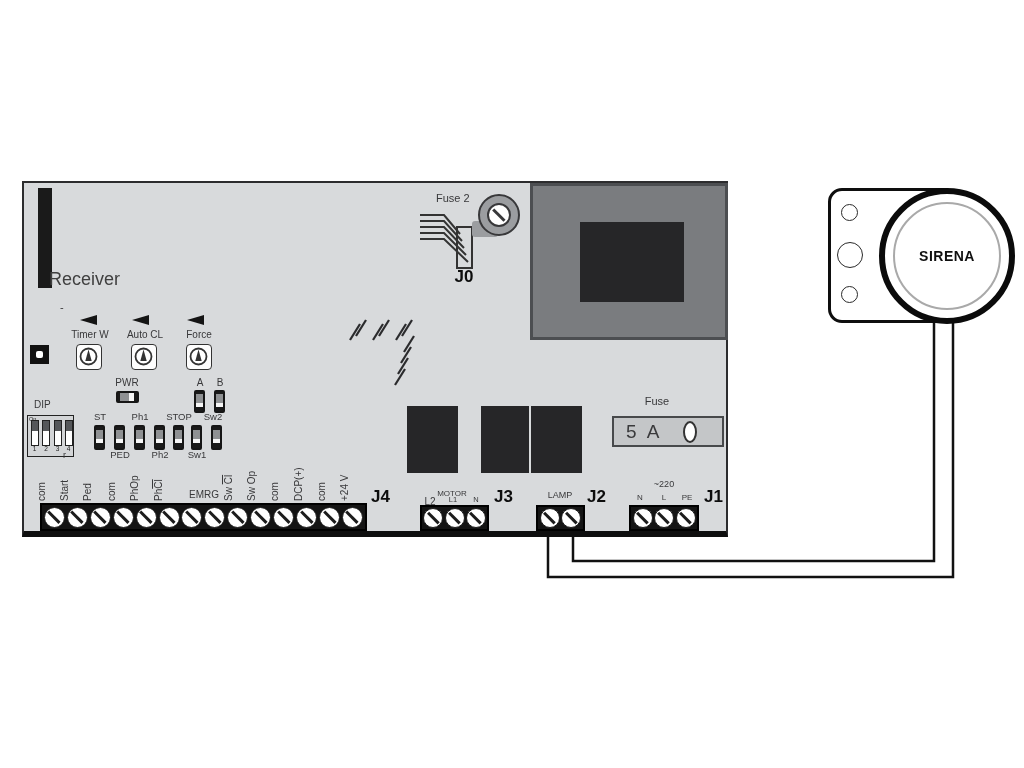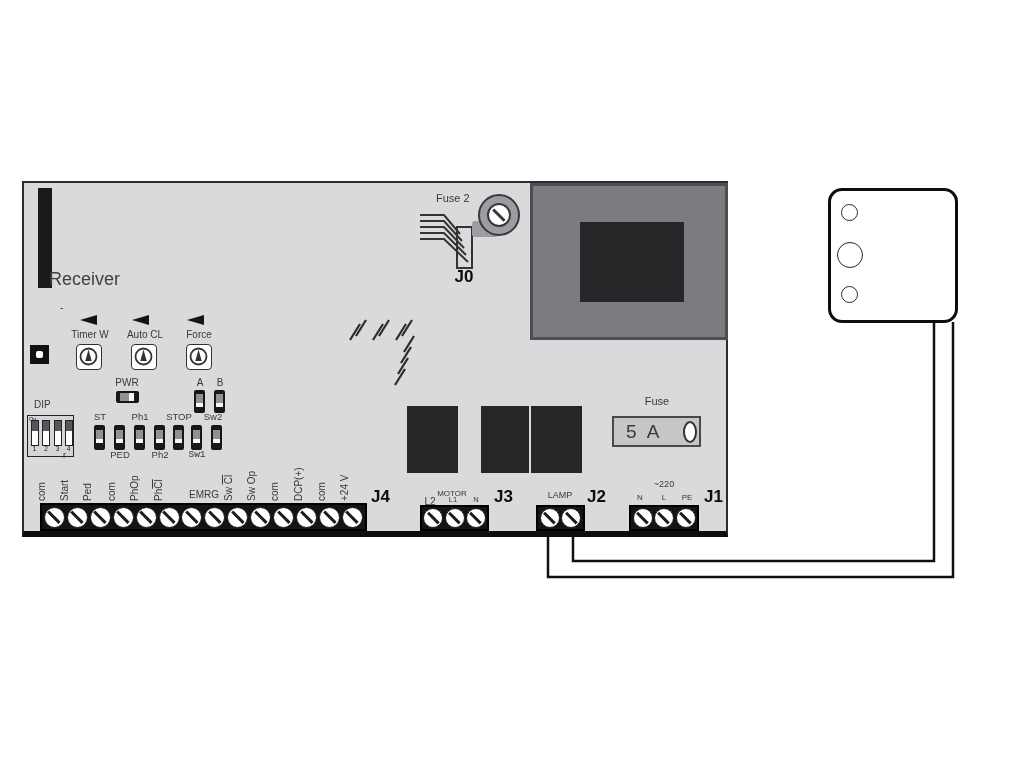--- a/index.html
+++ b/index.html
@@ -33,21 +33,21 @@
   .dipnum { position: absolute; top: 29px; font-size: 6.5px; color: #222; transform: translateX(-50%); }
   
   .strip { position: absolute; background: #141414; border: 2px solid #000; display: flex; align-items: center;
            justify-content: space-evenly; }
   .screw { width: 20px; height: 20px; border-radius: 50%; background: #fff; border: 1px solid #1c1c1c;
            position: relative; flex: 0 0 auto; }
   #j4-strip .screw { width: 21px; height: 21px; }
   .slot { position: absolute; left: 8%; top: 50%; width: 84%; height: 2.6px; background: #1c1c1c;
           transform: translateY(-50%) rotate(45deg); }
   
-  #fuse-body { position: absolute; left: 588px; top: 233px; width: 89px; height: 31px; background: #c4c6c8;
+  #fuse-body { position: absolute; left: 588px; top: 233px; width: 112px; height: 31px; background: #c4c6c8;
                border: 2px solid #47494b; }
   #fuse-cap { position: absolute; left: 69px; top: 2.5px; width: 14px; height: 22px; border-radius: 50%;
               background: #fff; border: 2px solid #333; }
   
   #fuse2-outer { position: absolute; left: 454px; top: 11px; width: 42px; height: 42px; border-radius: 50%;
                  background: #9b9da0; border: 2.5px solid #38383a; z-index: 2; }
   #fuse2-inner { position: absolute; left: 6.5px; top: 6.5px; width: 24px; height: 24px; border-radius: 50%;
                  background: #fff; border: 2px solid #38383a; }
   #fuse2-slot { position: absolute; left: 10%; top: 50%; width: 80%; height: 2.6px; background: #38383a;
                 transform: translateY(-50%) rotate(45deg); }
@@ -135,21 +135,21 @@
     <span class="sl ctr" style="left:189px;top:229px;font-size:9.5px;">Sw2</span>
     <div class="led-v" style="left:70px;top:242px;"></div>
     <div class="led-v" style="left:90px;top:242px;"></div>
     <div class="led-v" style="left:110px;top:242px;"></div>
     <div class="led-v" style="left:130px;top:242px;"></div>
     <div class="led-v" style="left:149px;top:242px;"></div>
     <div class="led-v" style="left:167px;top:242px;"></div>
     <div class="led-v" style="left:187px;top:242px;"></div>
     <span class="sl ctr" style="left:96px;top:267px;font-size:9.5px;">PED</span>
     <span class="sl ctr" style="left:136px;top:267px;font-size:9.5px;">Ph2</span>
-    <span class="sl ctr" style="left:173px;top:267px;font-size:9.5px;font-family:Liberation Mono, monospace;">Sw1</span>
+    <span class="sl ctr" style="left:173px;top:267px;font-size:9.5px;">Sw1</span>
 
     <svg class="abs" style="left:318px;top:133px;" width="100" height="72" viewBox="0 0 100 72">
       <g stroke="#2b2b2d" stroke-width="2.2" fill="none">
         <line x1="14" y1="20" x2="24" y2="4"></line>
           <line x1="8" y1="24" x2="18" y2="8"></line>
         <line x1="37" y1="20" x2="47" y2="4"></line>
           <line x1="31" y1="24" x2="41" y2="8"></line>
         <line x1="60" y1="20" x2="70" y2="4"></line>
           <line x1="54" y1="24" x2="64" y2="8"></line>
         <line x1="62" y1="36" x2="72" y2="20"></line>
@@ -297,14 +297,19 @@
           <div class="slot"></div>
         </div>
       </div>
   </div>
 
   <div id="siren-bracket">
     <div class="siren-hole" style="left:9.5px;top:12.5px;width:17px;height:17px;"></div>
     <div class="siren-hole" style="left:6px;top:51px;width:26px;height:26px;"></div>
     <div class="siren-hole" style="left:9.5px;top:94.5px;width:17px;height:17px;"></div>
   </div>
+  <div id="siren-horn">
+    <div id="siren-horn-inner">
+      <span id="siren-label">SIRENA</span>
+    </div>
+  </div>
 
 </div>
 
 </body></html>

